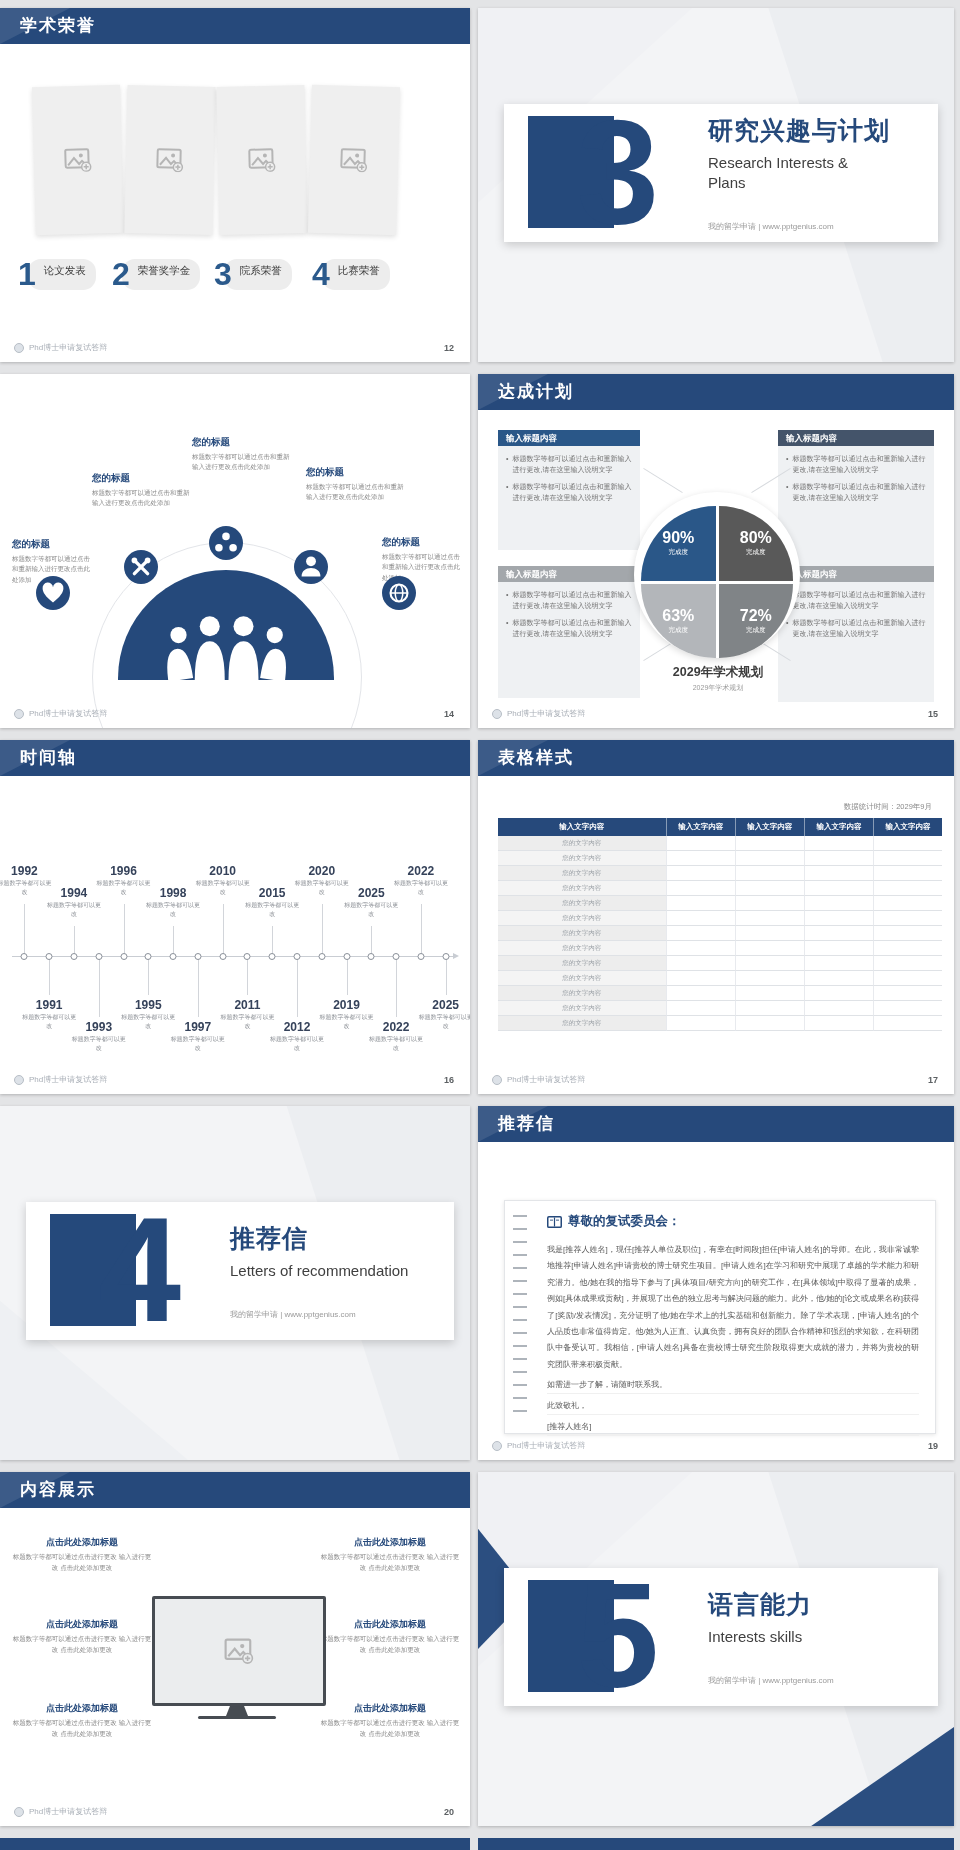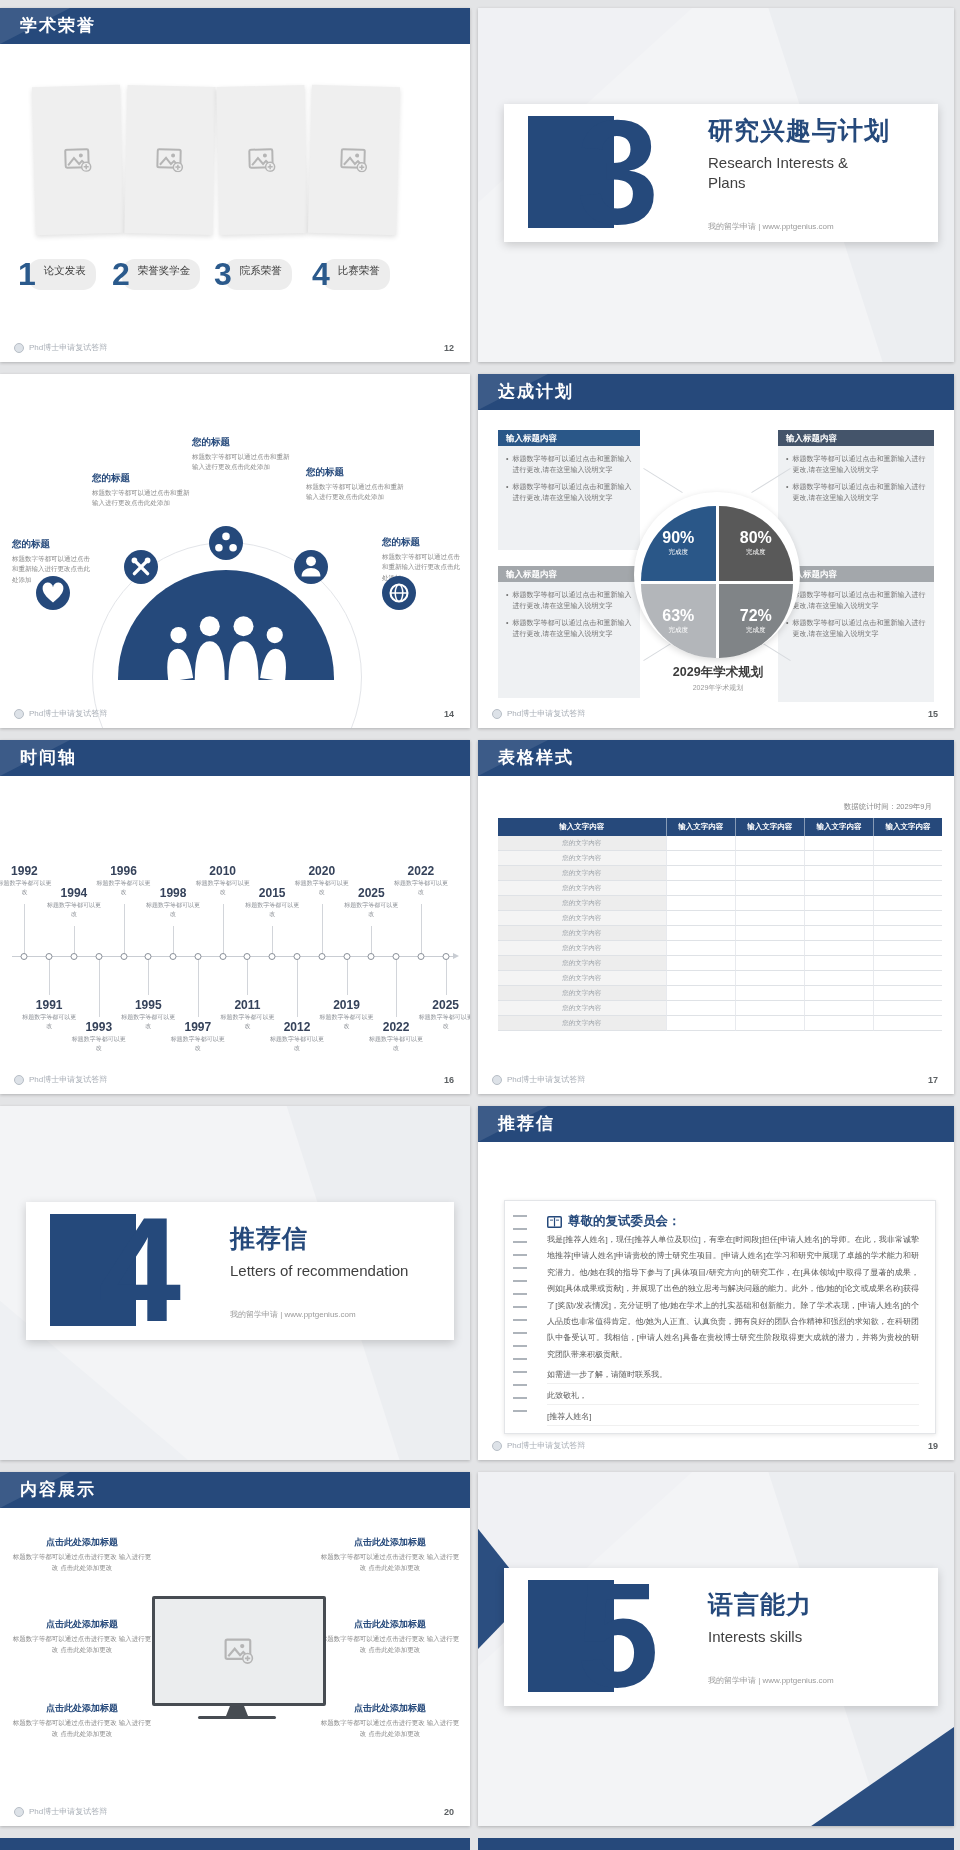--- a/index.html
+++ b/index.html
@@ -146,21 +146,21 @@
           justify-content:center;background:#ededed}
   .trow:nth-child(even) .tfirst{background:#f4f4f4}
 
   
   .sheet{position:absolute;left:26px;right:18px;top:58px;bottom:26px;background:#fff;
          border:1px solid #e3e5e8;box-shadow:0 1px 4px rgba(0,0,0,.10)}
   .spiral{position:absolute;left:8px;top:14px;bottom:12px;width:14px;
          background:repeating-linear-gradient(#aeb4bb 0 2px,transparent 2px 13px)}
   .letter{position:absolute;left:42px;right:16px;top:12px;bottom:8px}
   .sal{font-size:12.5px;font-weight:bold;color:#25497B;display:flex;gap:6px;align-items:center}
-  .lbody{margin-top:2px;font-size:8px;color:#595959;line-height:2.05;text-align:justify}
+  .lbody{margin-top:12px;font-size:8px;color:#595959;line-height:2.05;text-align:justify}
   .lline{font-size:8px;color:#595959;padding:6px 0 3px;border-bottom:1px solid #f0f0f0}
 
   
   .cb{position:absolute;text-align:center}
   .cb .ch{font-size:9px;font-weight:bold;color:#25497B;margin-bottom:3px}
   .cb .cp{font-size:6.5px;color:#8a8a8a;line-height:1.65}
   .cbL{left:12px;width:140px}.cbR{left:320px;width:140px}
   .row1{top:28px}.row2{top:110px}.row3{top:194px}
   .mon{position:absolute;left:152px;top:88px;width:168px;height:104px;border:3px solid #474c52;
        background:#ebedee;display:flex;align-items:center;justify-content:center;border-radius:2px}

